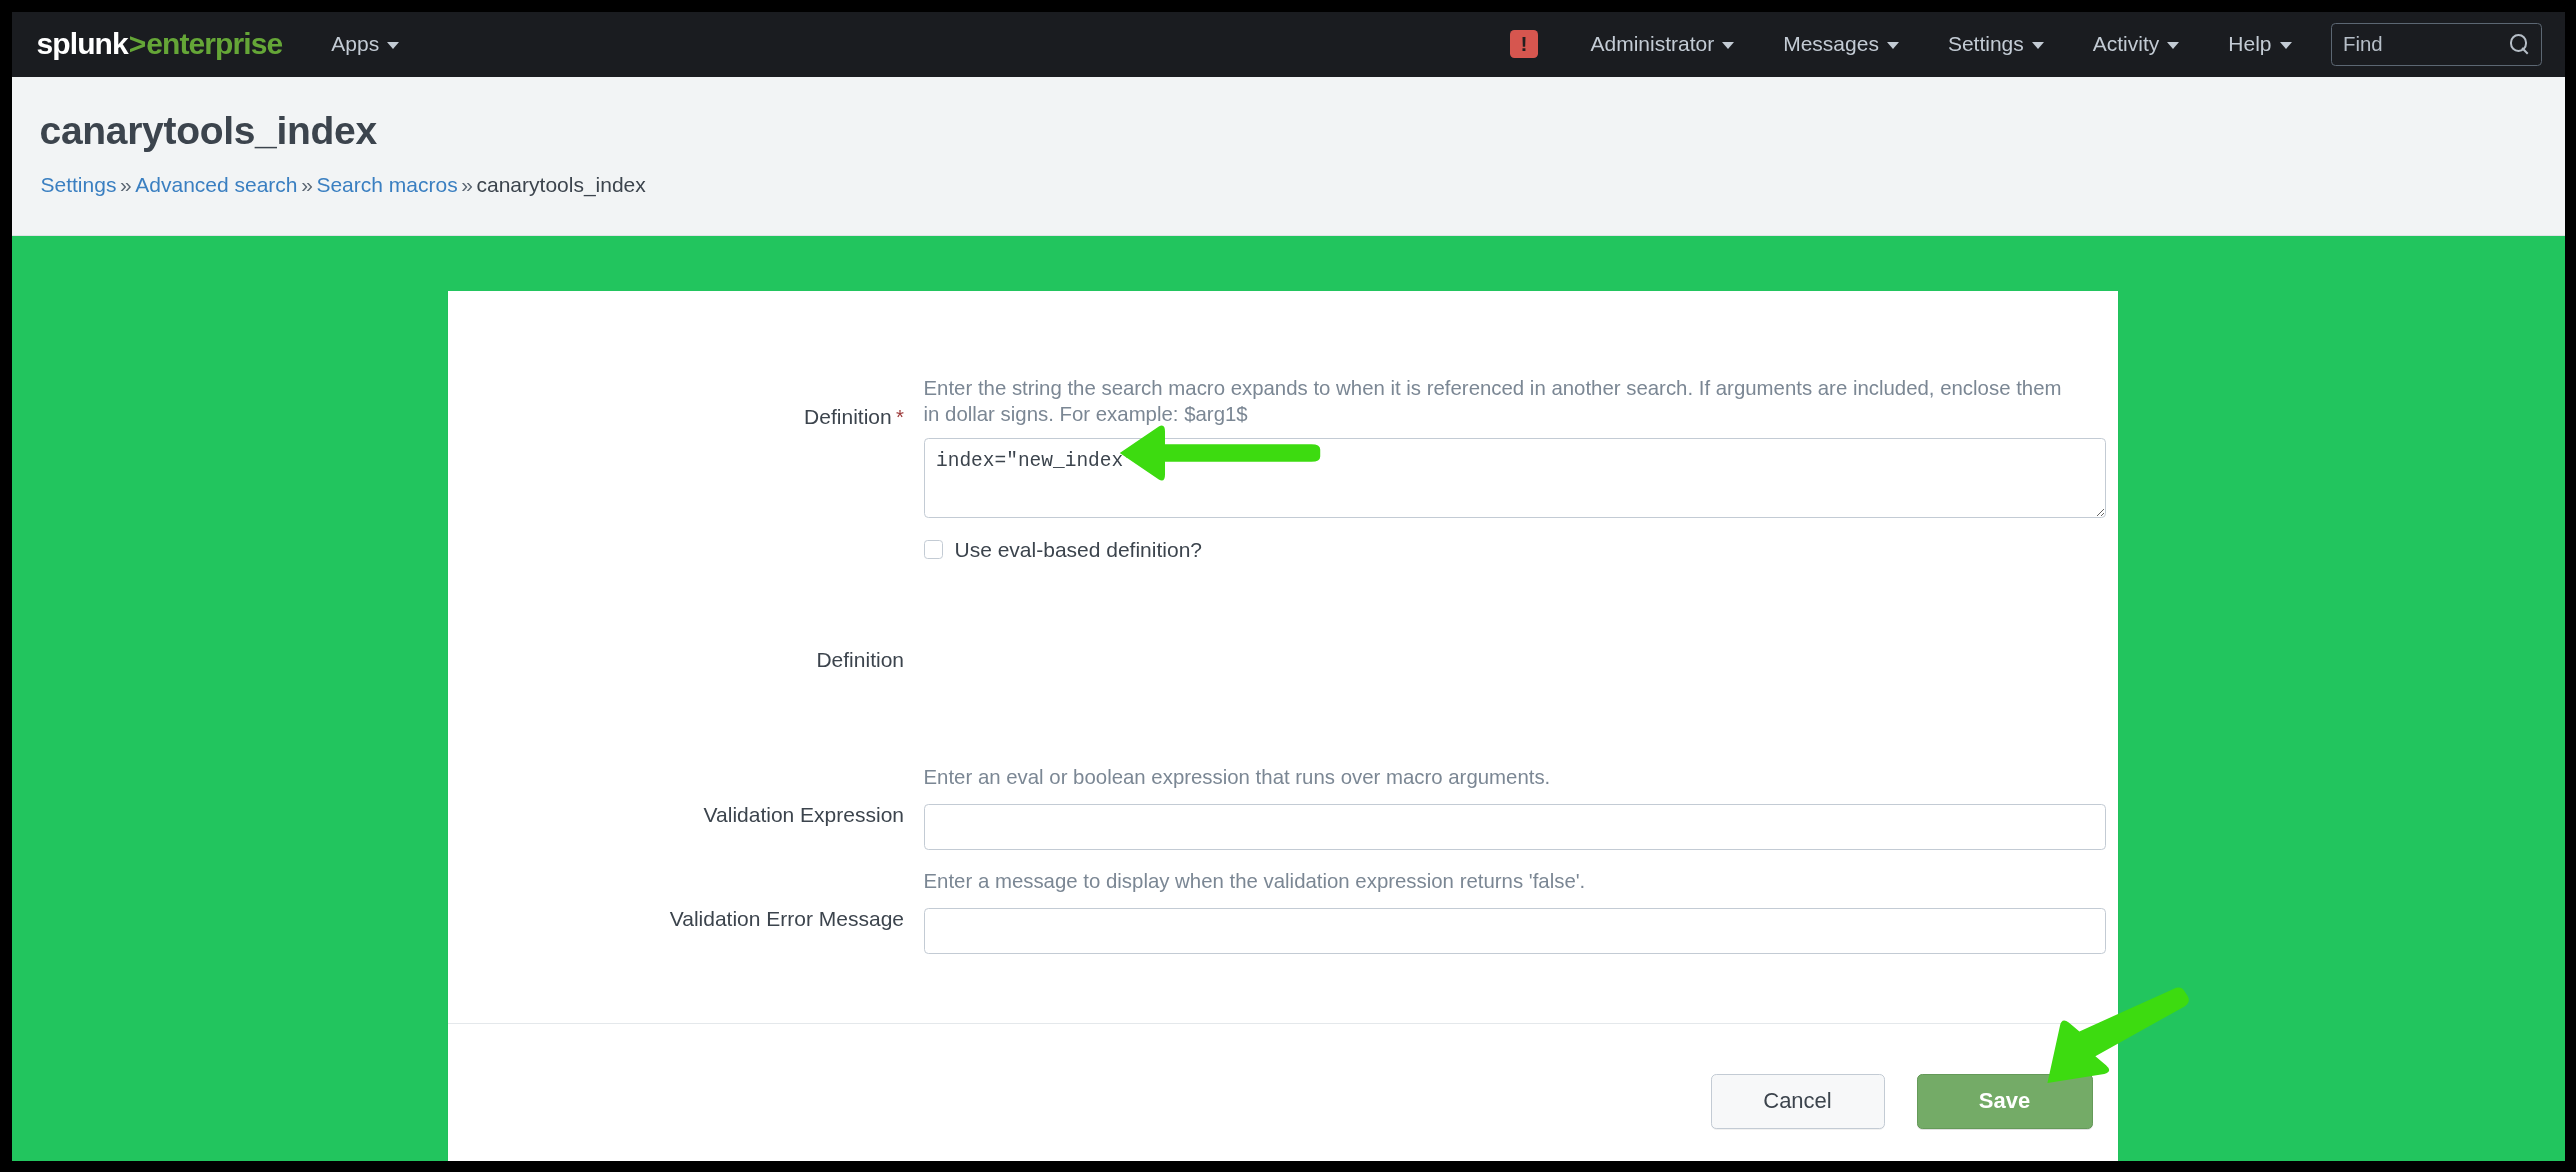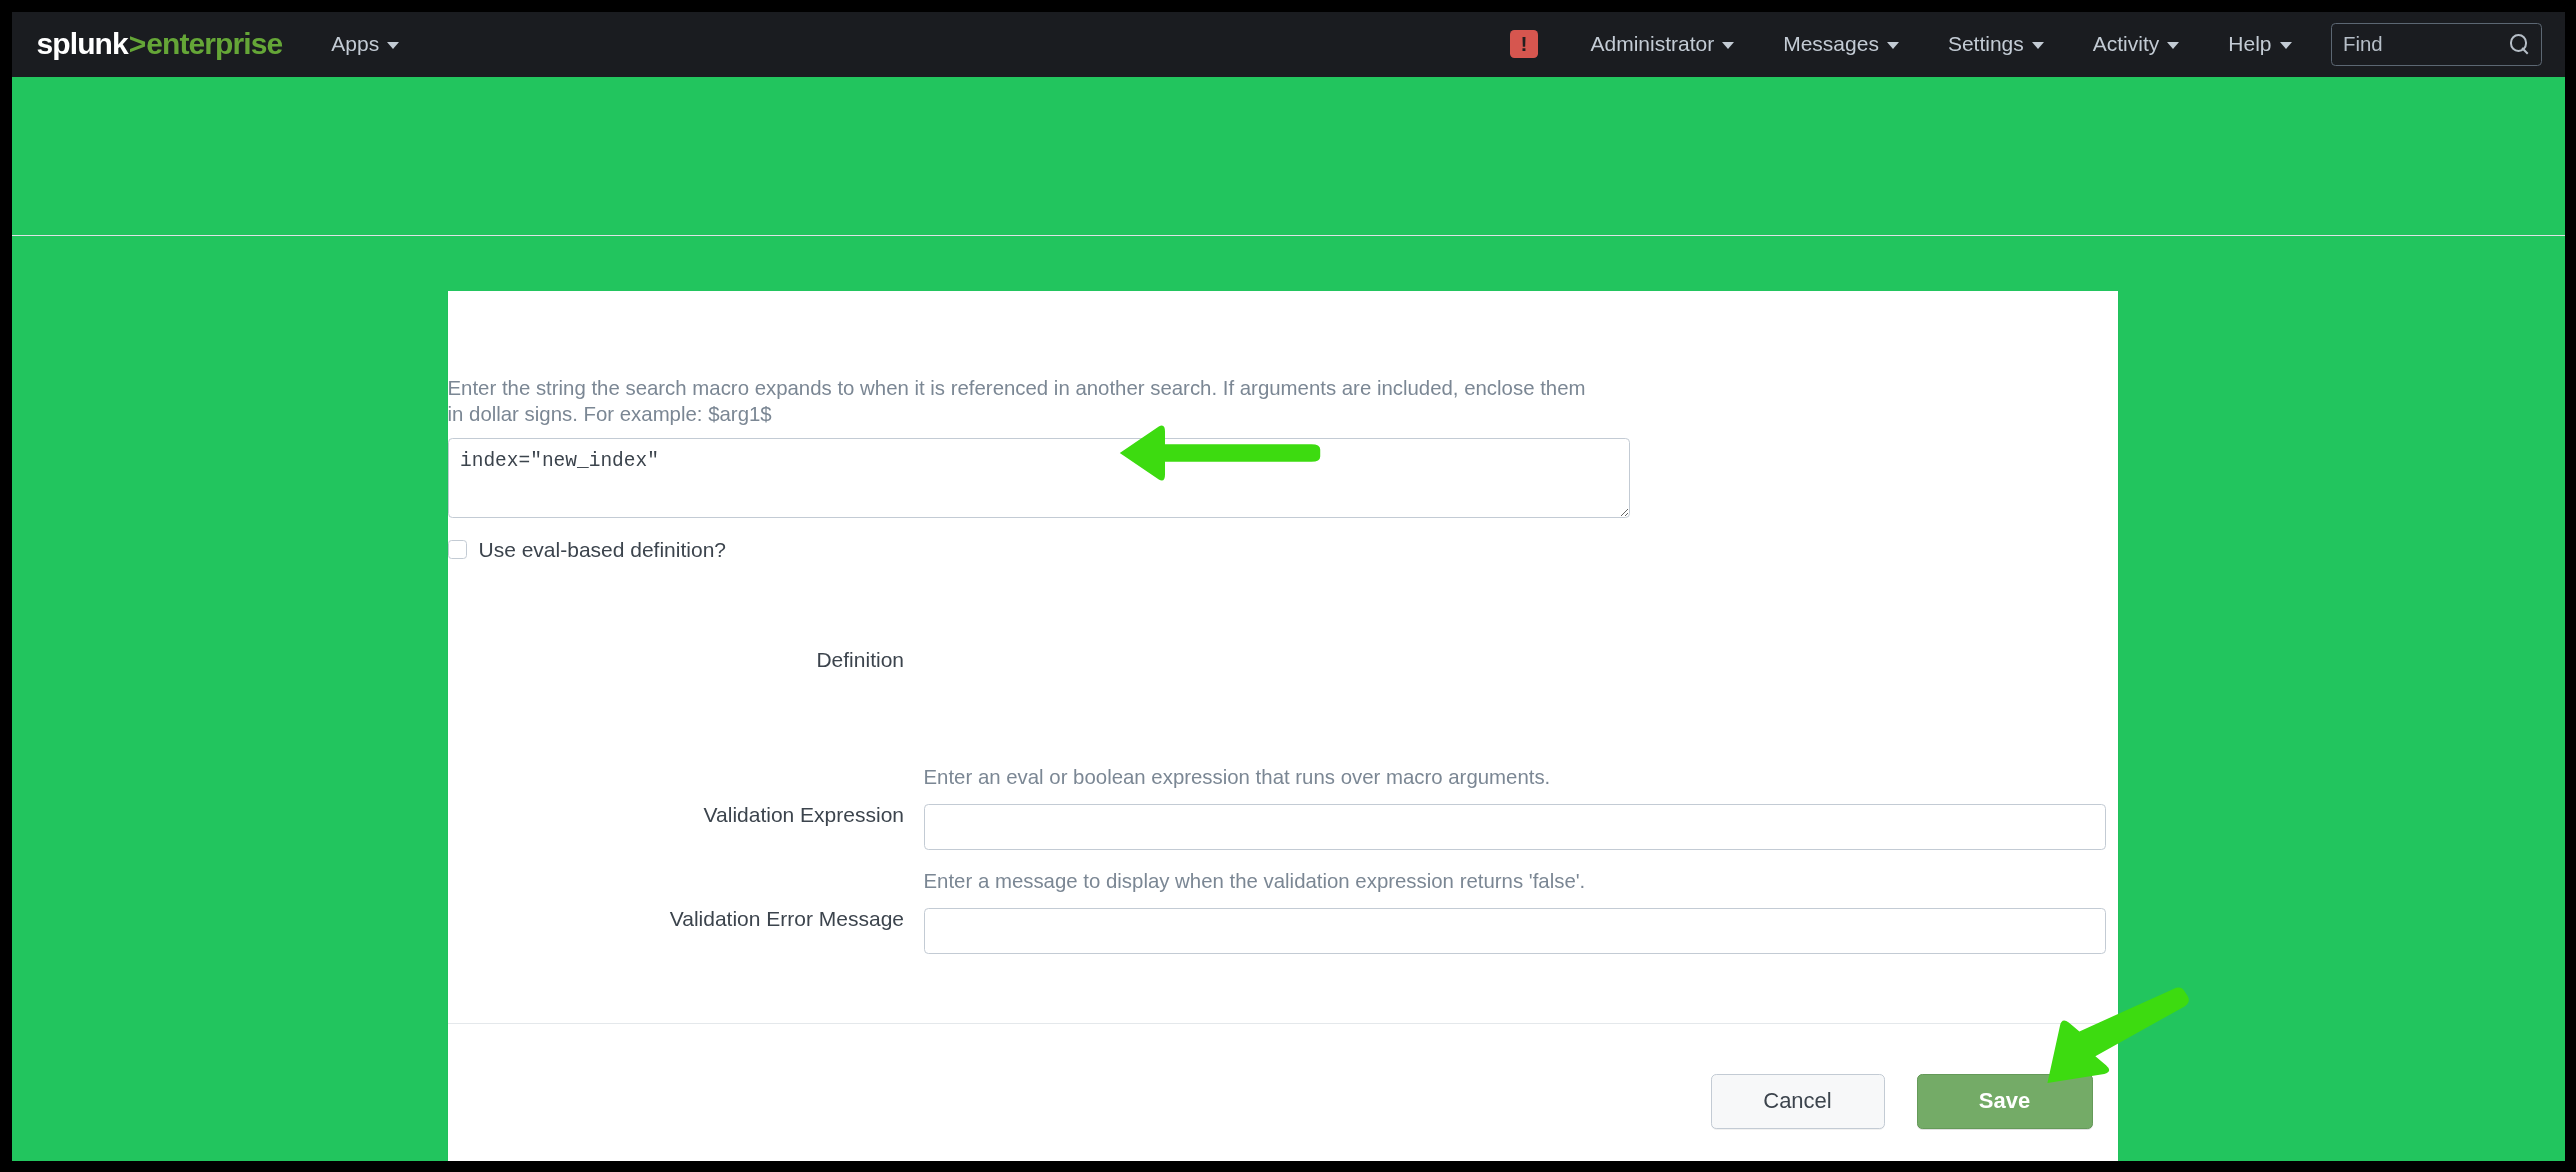--- a/index.html
+++ b/index.html
@@ -345,27 +345,36 @@
       </div>
 
       <div id="findbox">
         <span class="ftext">Find</span>
         <span class="mag"></span>
       </div>
 
     </div>
   </div>
 
+  <div id="heading">
+    <div id="page-title">canarytools_index</div>
+    <div id="breadcrumb">
+      <a>Settings</a><span class="sep">»</span><a>Advanced search</a><span class="sep">»</span><a>Search macros</a><span class="sep">»</span><span class="cur">canarytools_index</span>
+    </div>
+  </div>
   <div id="head-divider"></div>
 
   <div id="card">
 
     <div id="card-body">
 
       <div class="form-row" style="top:84px;">
+        <div class="row-label" style="padding-top:30px;">
+          <span>Definition</span><span class="req">*</span>
+        </div>
         <div class="row-control">
           <div class="helptext">Enter the string the search macro expands to when it is referenced in another search. If arguments are included, enclose them in dollar signs. For example: $arg1$</div>
           <textarea class="inp" style="margin-top: 9.8px;">index="new_index"</textarea>
           <div class="checkrow">
             <span class="cbox"></span>
             <span class="cblabel">Use eval-based definition?</span>
           </div>
         </div>
       </div>
 

